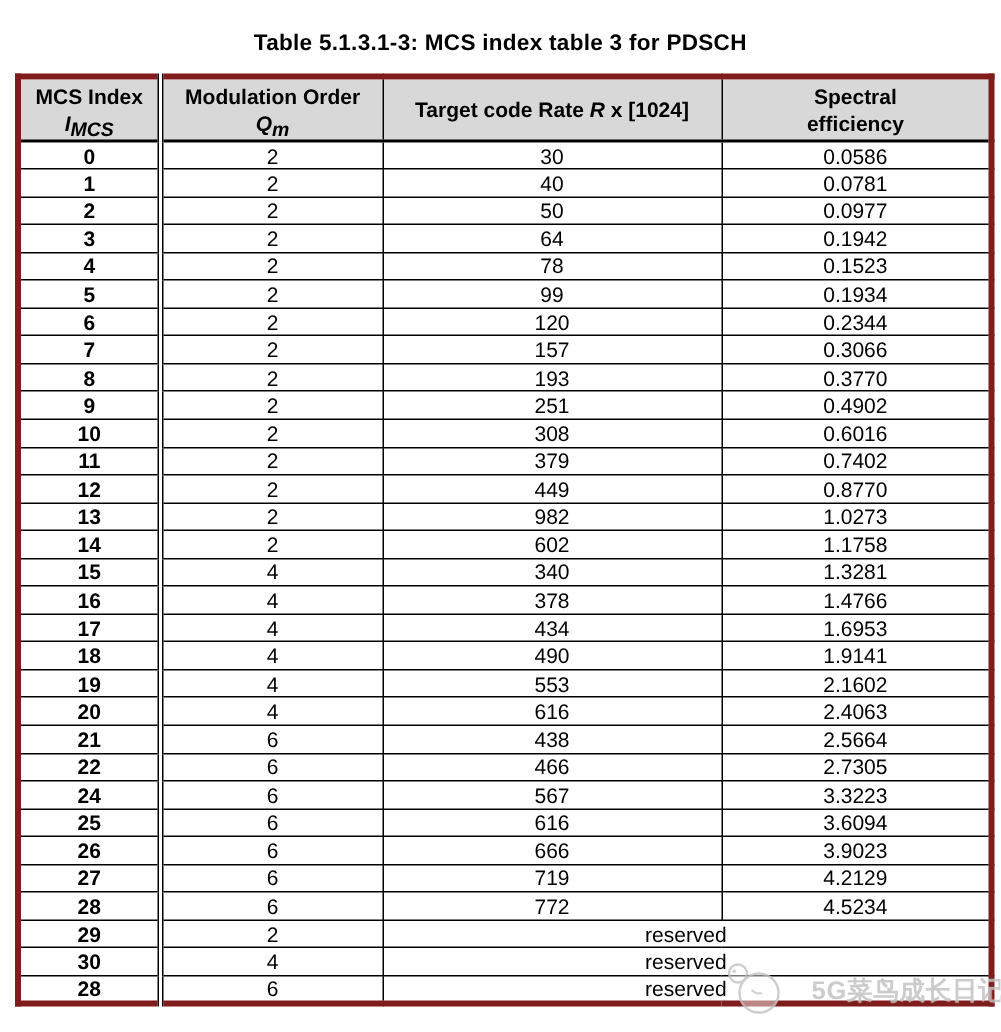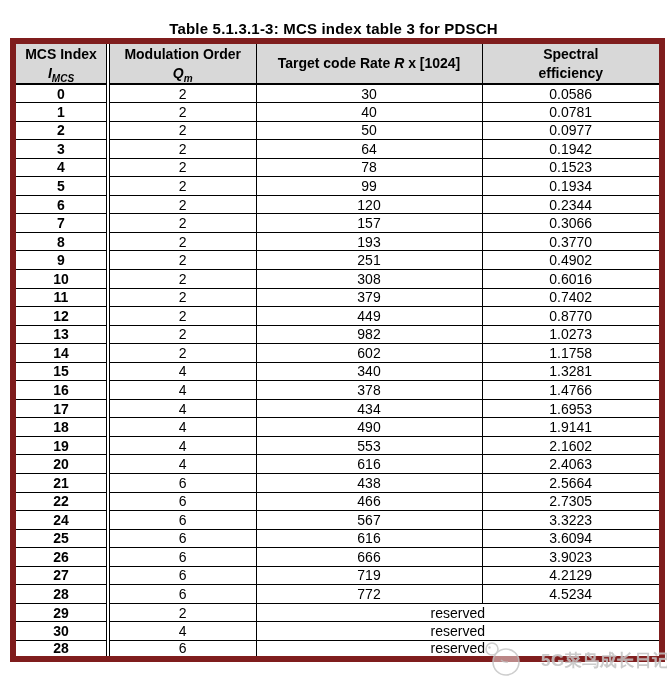--- a/index.html
+++ b/index.html
@@ -16,22 +16,22 @@
     padding-top: 20px;
     text-align: center;
     font-size: 15px;
     font-weight: bold;
     letter-spacing: 0.2px;
   }
   table.mcs {
     border-collapse: collapse;
     table-layout: fixed;
     width: 649px;
-    margin: 1px 0 0 10px;
-    border: 6px solid #7f1d1d;
+    margin: 12px 0 0 10px;
+    border: 4px solid #7f1d1d;
     padding-left: 28px;
   }
   table.mcs th, table.mcs td {
     border: 1px solid #000;
     text-align: center;
     vertical-align: middle;
     padding: 0;
     overflow: hidden;
   }
   
@@ -39,21 +39,21 @@
   thead th {
     background: #d8d8d8;
     height: 43px;
     font-size: 14px;
     font-weight: bold;
     line-height: 1.3;
     border-bottom: 2px solid #000 !important;
   }
   thead th .sym { font-style: italic; }
   thead th sub {
-    font-size: 10px;
+    font-size: 13px;
     font-style: italic;
     line-height: 0;
   }
   tbody td {
     height: 18.55px;
     font-size: 14px;
     line-height: 1;
   }
   tbody td.c1 { font-weight: bold; }
   .watermark {

